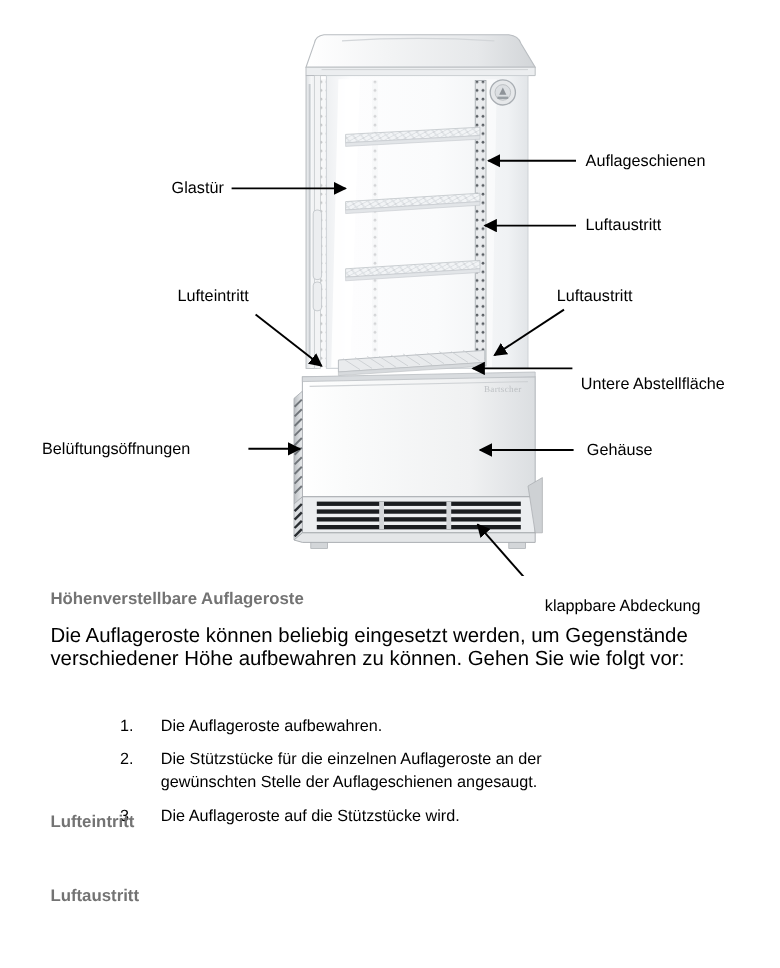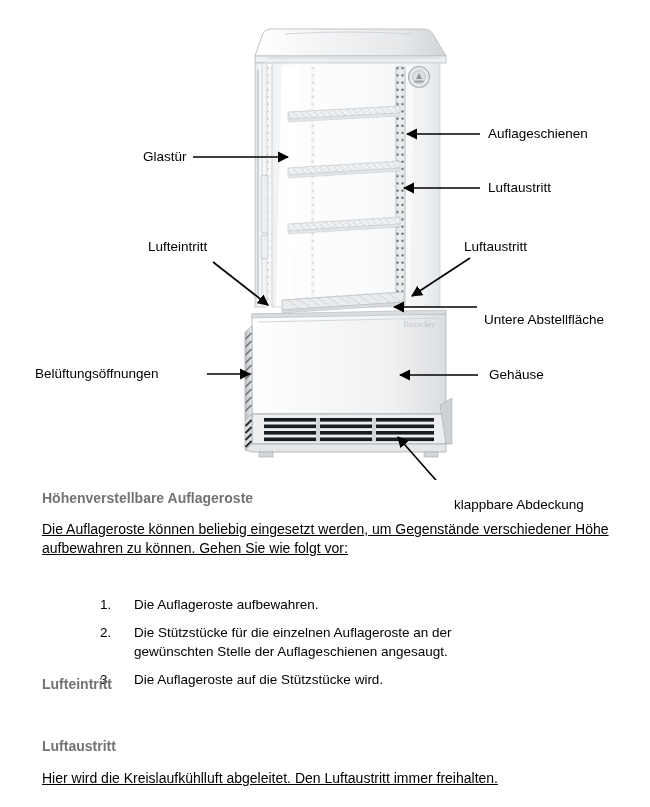--- a/index.html
+++ b/index.html
@@ -53,26 +53,25 @@
   .sec-heading {
     font-family: "Liberation Sans", sans-serif;
     font-size: 14px;
     font-weight: bold;
     color: #737373;
     margin: 0;
     padding: 0;
   }
   .sec-para {
     font-family: "Liberation Sans", sans-serif;
-    font-size: 14px;
+    font-size: 17px;
     line-height: 19px;
     color: #000000;
     margin: 0;
     padding: 0;
-    text-decoration: underline;
   }
   .steps {
     margin: 0;
     padding: 0;
     list-style: none;
   }
   .step-row {
     display: flex;
     align-items: flex-start;
     font-family: "Liberation Sans", sans-serif;
@@ -329,16 +328,15 @@
       </li>
     </ul>
   </div>
 
   <div class="blk" style="left:42px; top:196px; width:580px;">
     <div class="sec-heading">Lufteintritt</div>
   </div>
 
   <div class="blk" style="left:42px; top:258px; width:580px;">
     <div class="sec-heading">Luftaustritt</div>
-    <p class="sec-para" style="margin-top:15px;">Hier wird die Kreislaufkühlluft abgeleitet. Den Luftaustritt immer freihalten.</p>
   </div>
 
 </div>
 
 </body></html>

